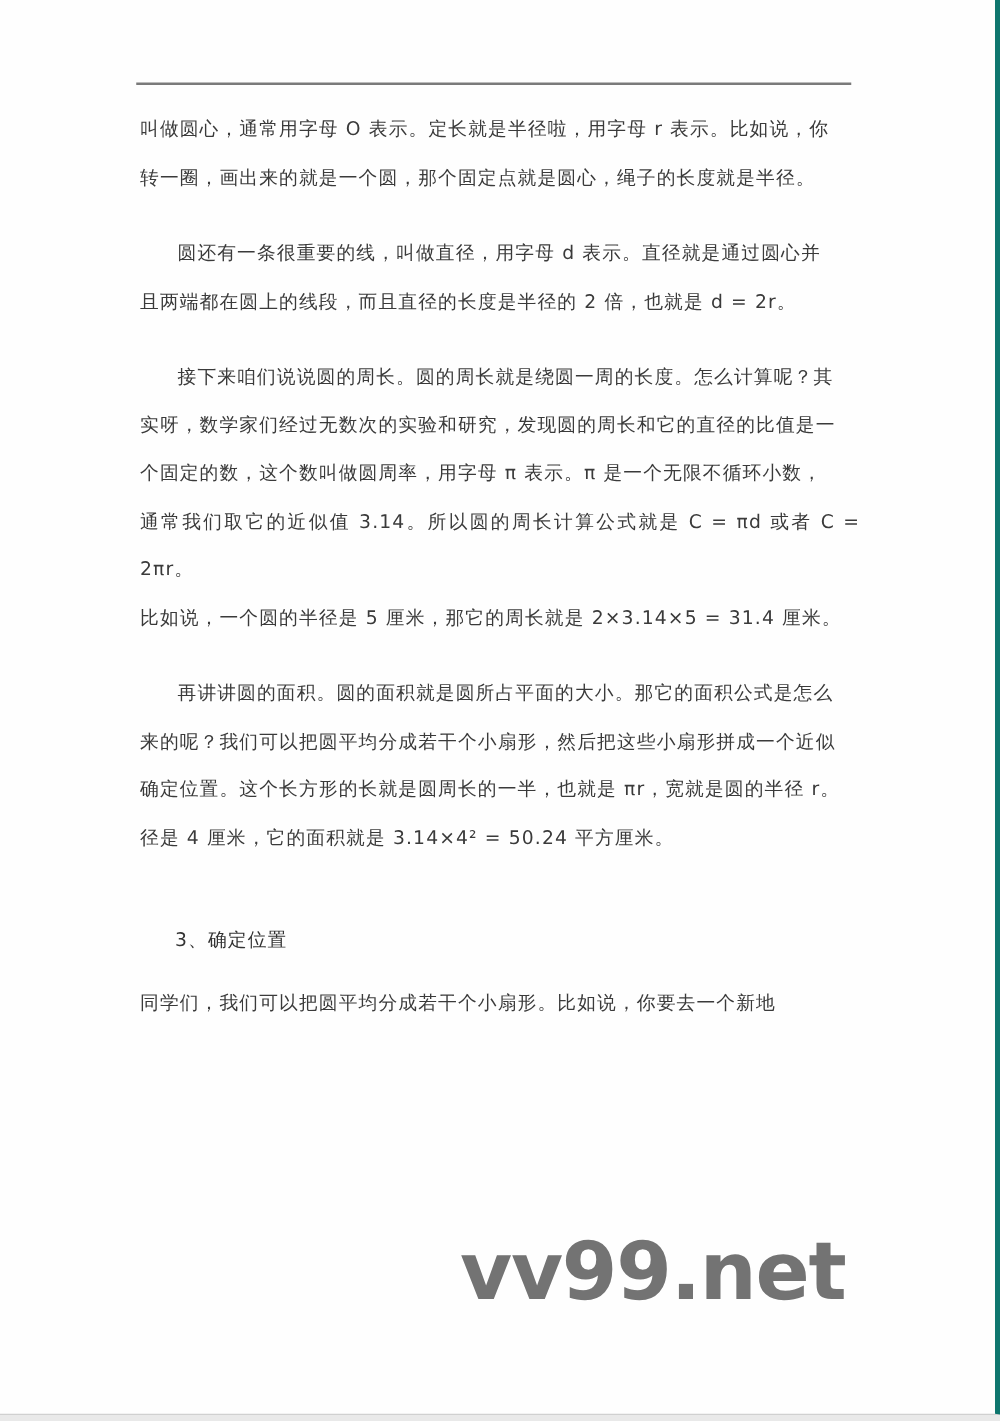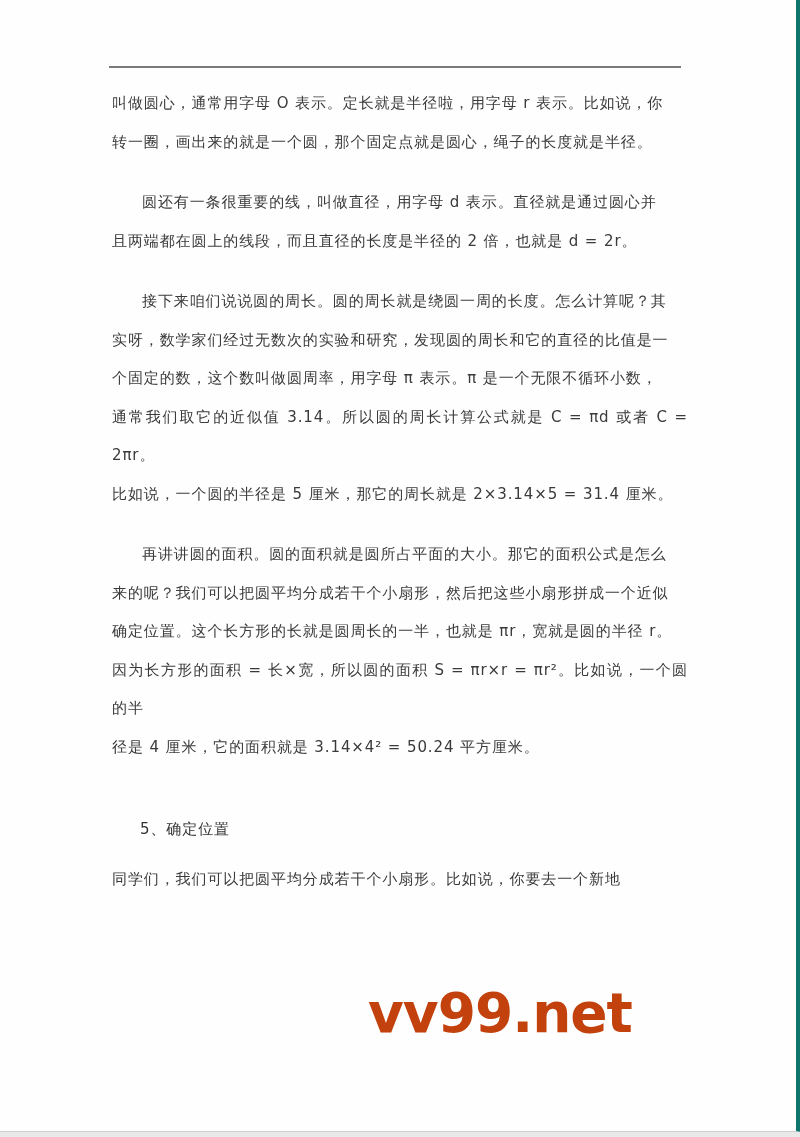--- a/index.html
+++ b/index.html
@@ -25,21 +25,21 @@
       color: #3a3a3a; font-size: 15px;
       letter-spacing: 0.9px;
     }
     .para { margin: 0; line-height: 38.5px; text-align: justify; }
     .para.indent { text-indent: 30px; }
     .gap { height: 22px; }
     .heading { margin: 0; line-height: 38px; padding-left: 28px; font-size: 15px; color: #333; }
     .watermark {
       position: absolute; left: 368px; top: 986px;
       font-family: "DejaVu Sans", "Liberation Sans", sans-serif;
-      font-weight: bold; font-size: 55px; color: #c2410c;
+      font-weight: bold; font-size: 64px; color: #737373;
       letter-spacing: -1px; line-height: 1;
       pointer-events: none;
     }
   </style>
 </head>
 <body>
 
 <div class="page">
   <div class="header-rule"></div>
 
@@ -59,24 +59,23 @@
       <div style="text-indent:0">实呀，数学家们经过无数次的实验和研究，发现圆的周长和它的直径的比值是一</div>
       <div style="text-indent:0">个固定的数，这个数叫做圆周率，用字母 π 表示。π 是一个无限不循环小数，</div>
       <div style="text-indent:0">通常我们取它的近似值 3.14。所以圆的周长计算公式就是 C = πd 或者 C = 2πr。</div>
       <div style="text-indent:0">比如说，一个圆的半径是 5 厘米，那它的周长就是 2×3.14×5 = 31.4 厘米。</div>
     </div>
     <div class="gap"></div>
     <div class="para indent">
       <div>再讲讲圆的面积。圆的面积就是圆所占平面的大小。那它的面积公式是怎么</div>
       <div style="text-indent:0">来的呢？我们可以把圆平均分成若干个小扇形，然后把这些小扇形拼成一个近似</div>
       <div style="text-indent:0">确定位置。这个长方形的长就是圆周长的一半，也就是 πr，宽就是圆的半径 r。</div>
-      <div style="text-indent:0">因为长方形的面积 = 长×宽，所以圆的面积 S = πr×r = πr²。比如说，一个圆的半</div>
       <div style="text-indent:0">径是 4 厘米，它的面积就是 3.14×4² = 50.24 平方厘米。</div>
     </div>
     <div class="gap"></div>
     <div class="gap"></div>
-    <div class="heading">5、确定位置</div>
+    <div class="heading">3、确定位置</div>
     <div style="height:12px"></div>
     <div class="para">同学们，我们可以把圆平均分成若干个小扇形。比如说，你要去一个新地</div>
   </div>
 
   <div class="watermark">vv99.net</div>
 </div>
 
 </body></html>

